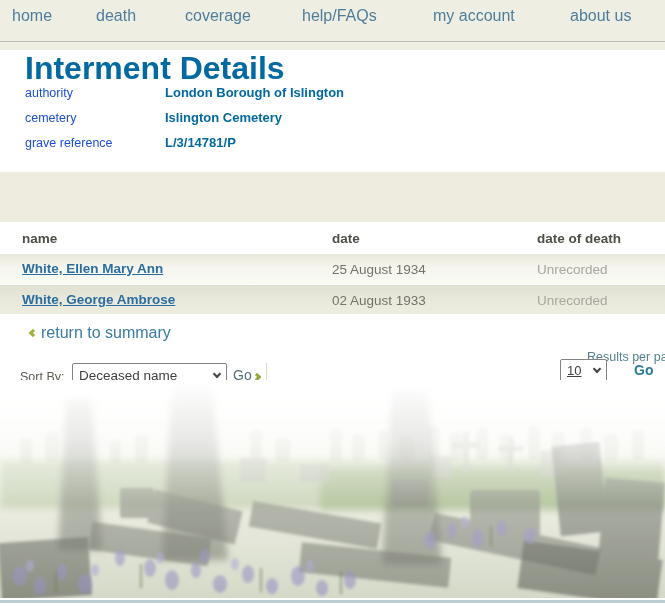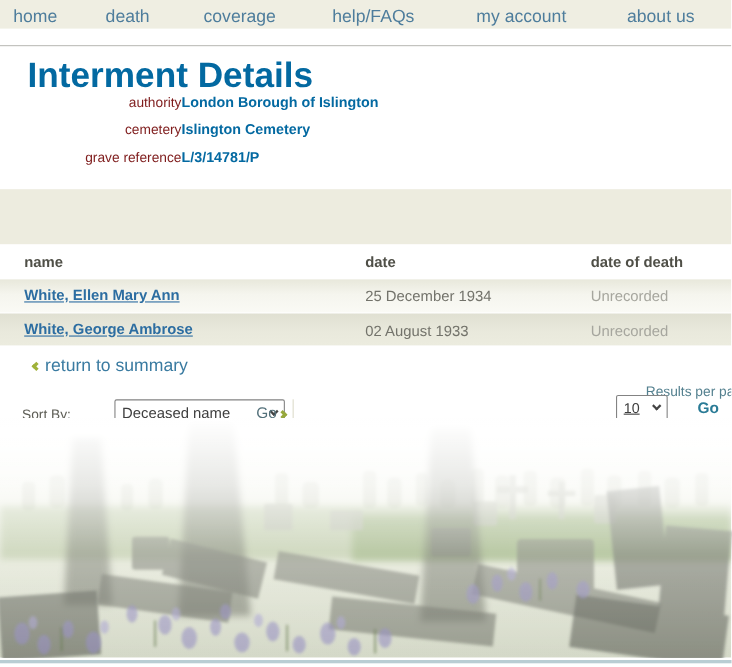--- a/index.html
+++ b/index.html
@@ -1,39 +1,39 @@
 <!DOCTYPE html>
 <html><head>
 <meta charset="utf-8">
 <style>
   * { margin:0; padding:0; box-sizing:border-box; }
   html,body { width:665px; height:606px; background:#fff; }
   body { font-family:"Liberation Sans", sans-serif; }
   .app { position:relative; width:665px; height:606px; overflow:hidden; background:#fff; }
 
   
-  .nav { position:absolute; left:0; top:0; width:665px; height:26px; background:#efeee2; }
+  .nav { position:absolute; left:0; top:0; width:665px; height:50px; background:#efeee2; }
   .nav a { position:absolute; top:7px; font-size:16px; color:#4e7d9c; text-decoration:none; cursor:pointer; }
   .nav-home{left:12px;} .nav-search{left:96px;} .nav-coverage{left:185px;}
   .nav-help{left:302px;} .nav-account{left:433px;} .nav-about{left:570px;}
   .nav-divider { position:absolute; left:0; top:41px; width:665px; height:1px; background:#bdbdb9; }
 
   
   .page-title { position:absolute; left:25px; top:50px; font-size:32px; font-weight:bold; color:#0369a1; }
   .detail-row { position:absolute; left:25px; font-size:12.5px; }
-  .detail-row .lbl { display:inline-block; width:140px; color:#7f1d1d;text-align:right; }
+  .detail-row .lbl { display:inline-block; width:140px; color:#1d4ed8; }
   .detail-row .val { font-weight:bold; color:#0369a1; font-size:13px; }
   .dr0{top:85px;} .dr1{top:110px;} .dr2{top:135px;}
 
   
   .sortbar { position:absolute; left:0; top:172px; width:665px; height:50px; background:#edecdf; }
   .sort-label { position:absolute; left:20px; top:198px; font-size:12.5px; color:#5d5d55; }
   .fake-select { position:absolute; background:#fff; border:1px solid #838383; border-radius:2px;
                  display:flex; align-items:center; padding:0 6px; color:#3f3f3f; cursor:pointer; }
-  .sort-select { left:72px; top:191px; width:155px; height:25px; font-size:13.5px;margin-left:32px; }
+  .sort-select { left:72px; top:191px; width:155px; height:25px; font-size:13.5px; }
   .caret { width:6px; height:6px; border:solid #444; border-width:0 2px 2px 0;
            transform:rotate(45deg); margin-left:auto; margin-top:-3px; }
   .go-link { position:absolute; left:233px; top:195px; font-size:14px; color:#53707a; text-decoration:none; cursor:pointer; }
   .chev-right { display:inline-block; width:6px; height:6px; border:solid #97a83c; border-width:0 3px 3px 0;
                 transform:rotate(-45deg); margin-left:2px; }
   .chev-left { display:inline-block; width:6px; height:6px; border:solid #a0b23a; border-width:0 3px 3px 0;
                transform:rotate(135deg); margin-right:5px; }
   .sort-sep { position:absolute; left:266px; top:191px; width:1px; height:25px; background:#dddccb; }
   .results-block { position:absolute; left:587px; top:175px; width:120px; white-space:nowrap; }
   .results-label { font-size:12.5px; color:#54808f; }
@@ -104,21 +104,21 @@
     </div>
     <a class="results-go">Go</a>
   </div>
 
   <div class="th th0">name</div>
   <div class="th th1">date</div>
   <div class="th th2">date of death</div>
 
   <div class="trow trow1">
     <a class="cell c-name">White, Ellen Mary Ann</a>
-    <span class="cell c-date">25 December 1934</span>
+    <span class="cell c-date">25 August 1934</span>
     <span class="cell c-dod">Unrecorded</span>
   </div>
   <div class="trow trow2">
     <a class="cell c-name">White, George Ambrose</a>
     <span class="cell c-date">02 August 1933</span>
     <span class="cell c-dod">Unrecorded</span>
   </div>
 
   <a class="return-link">
     <span class="chev-left"></span>

